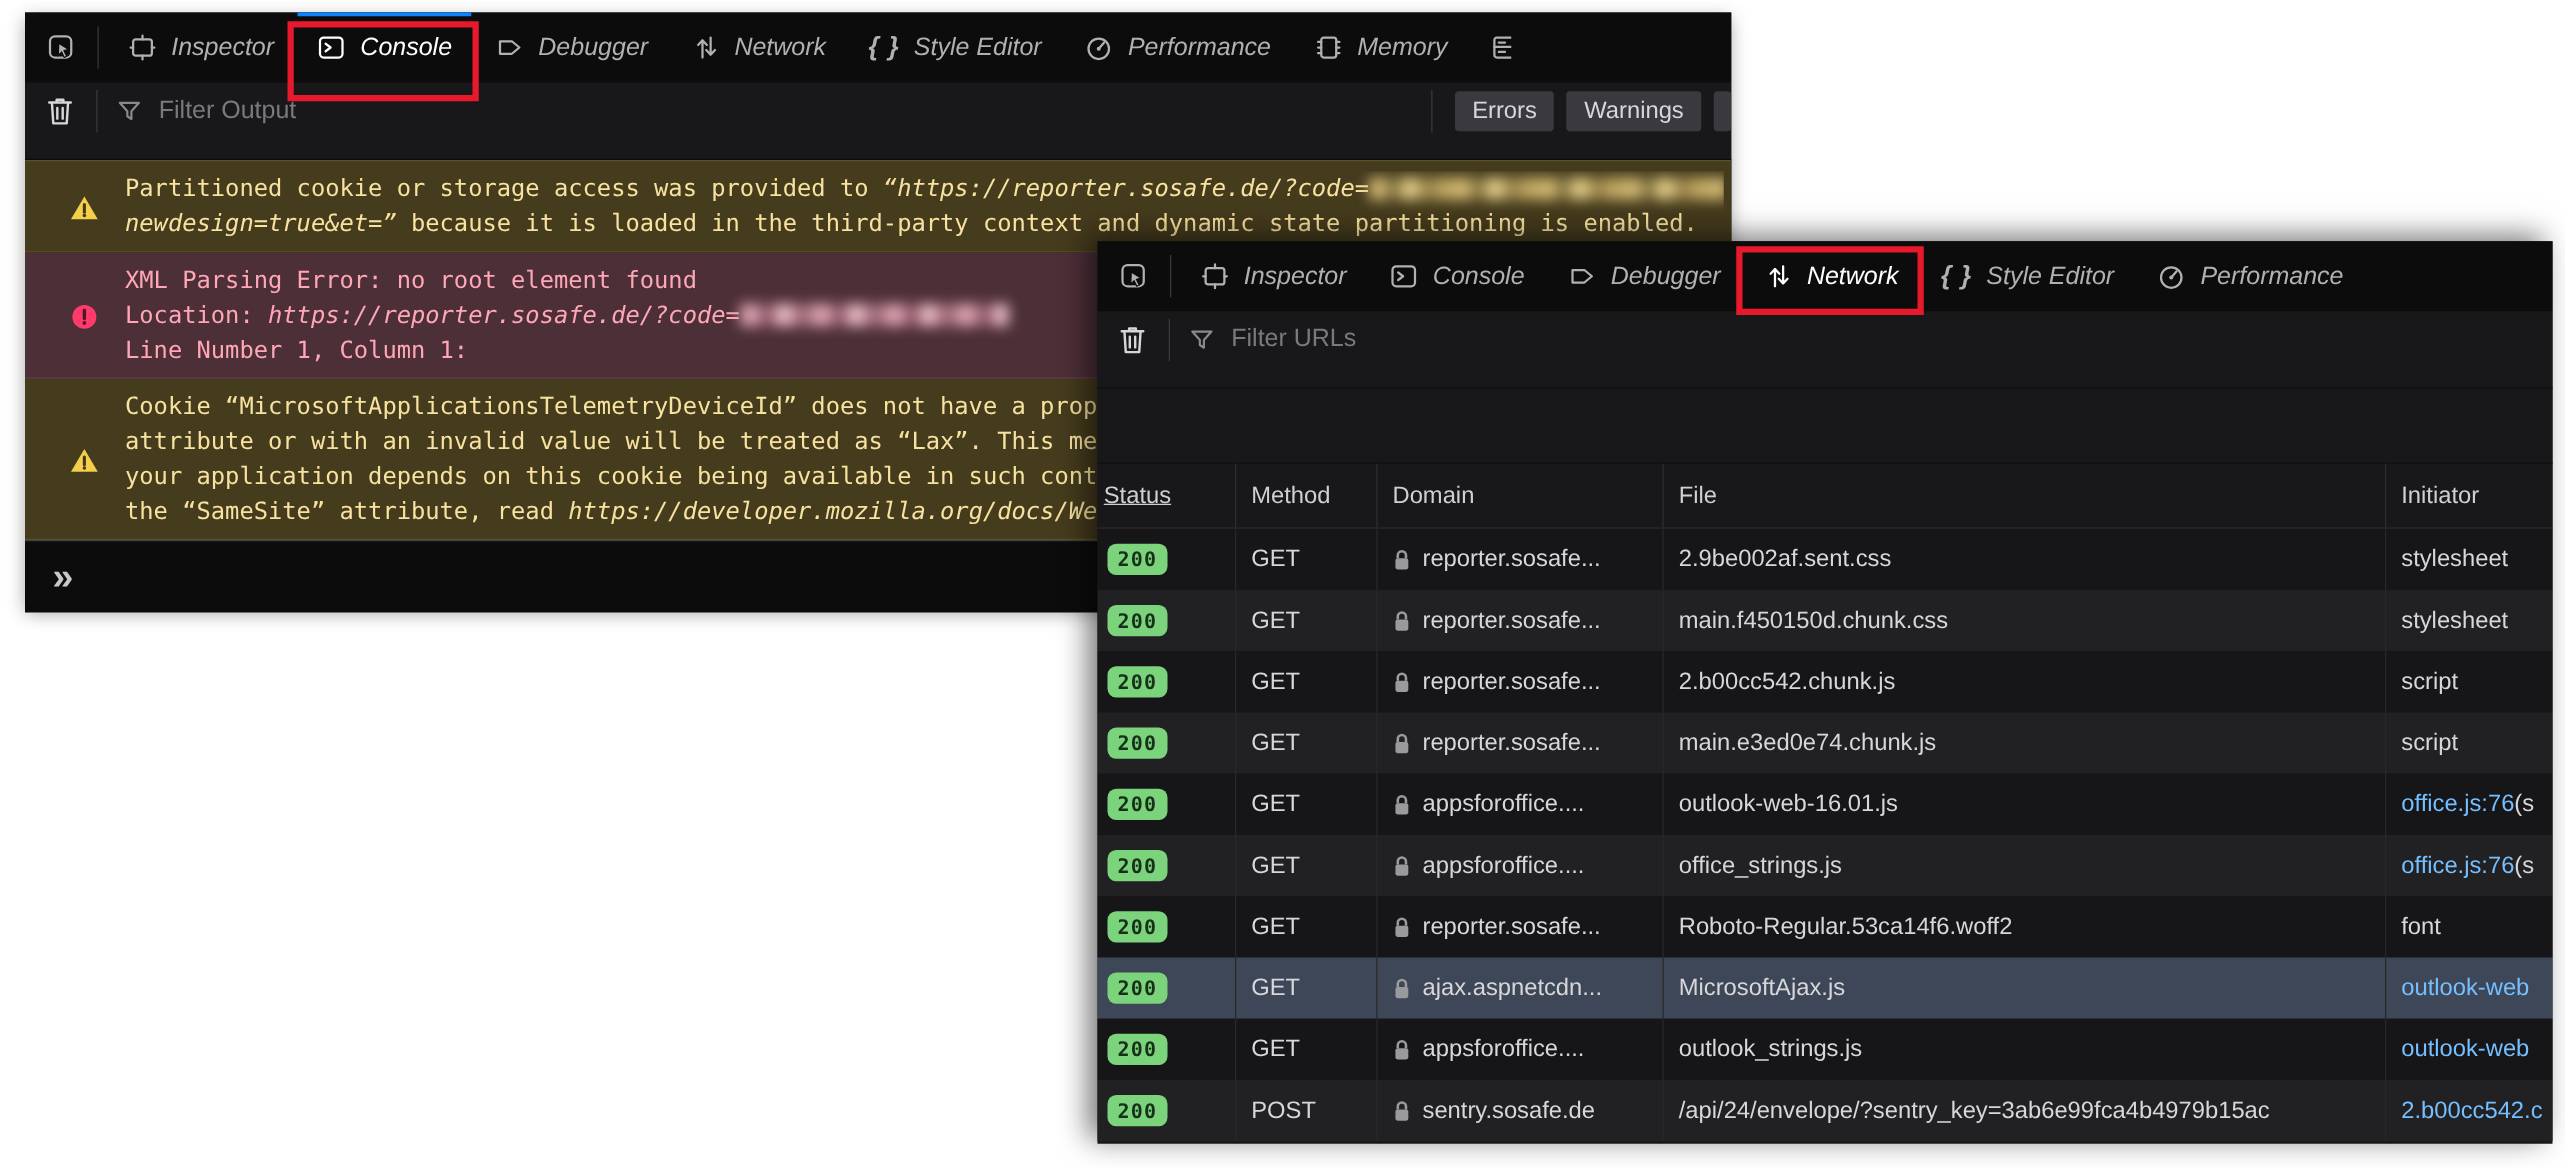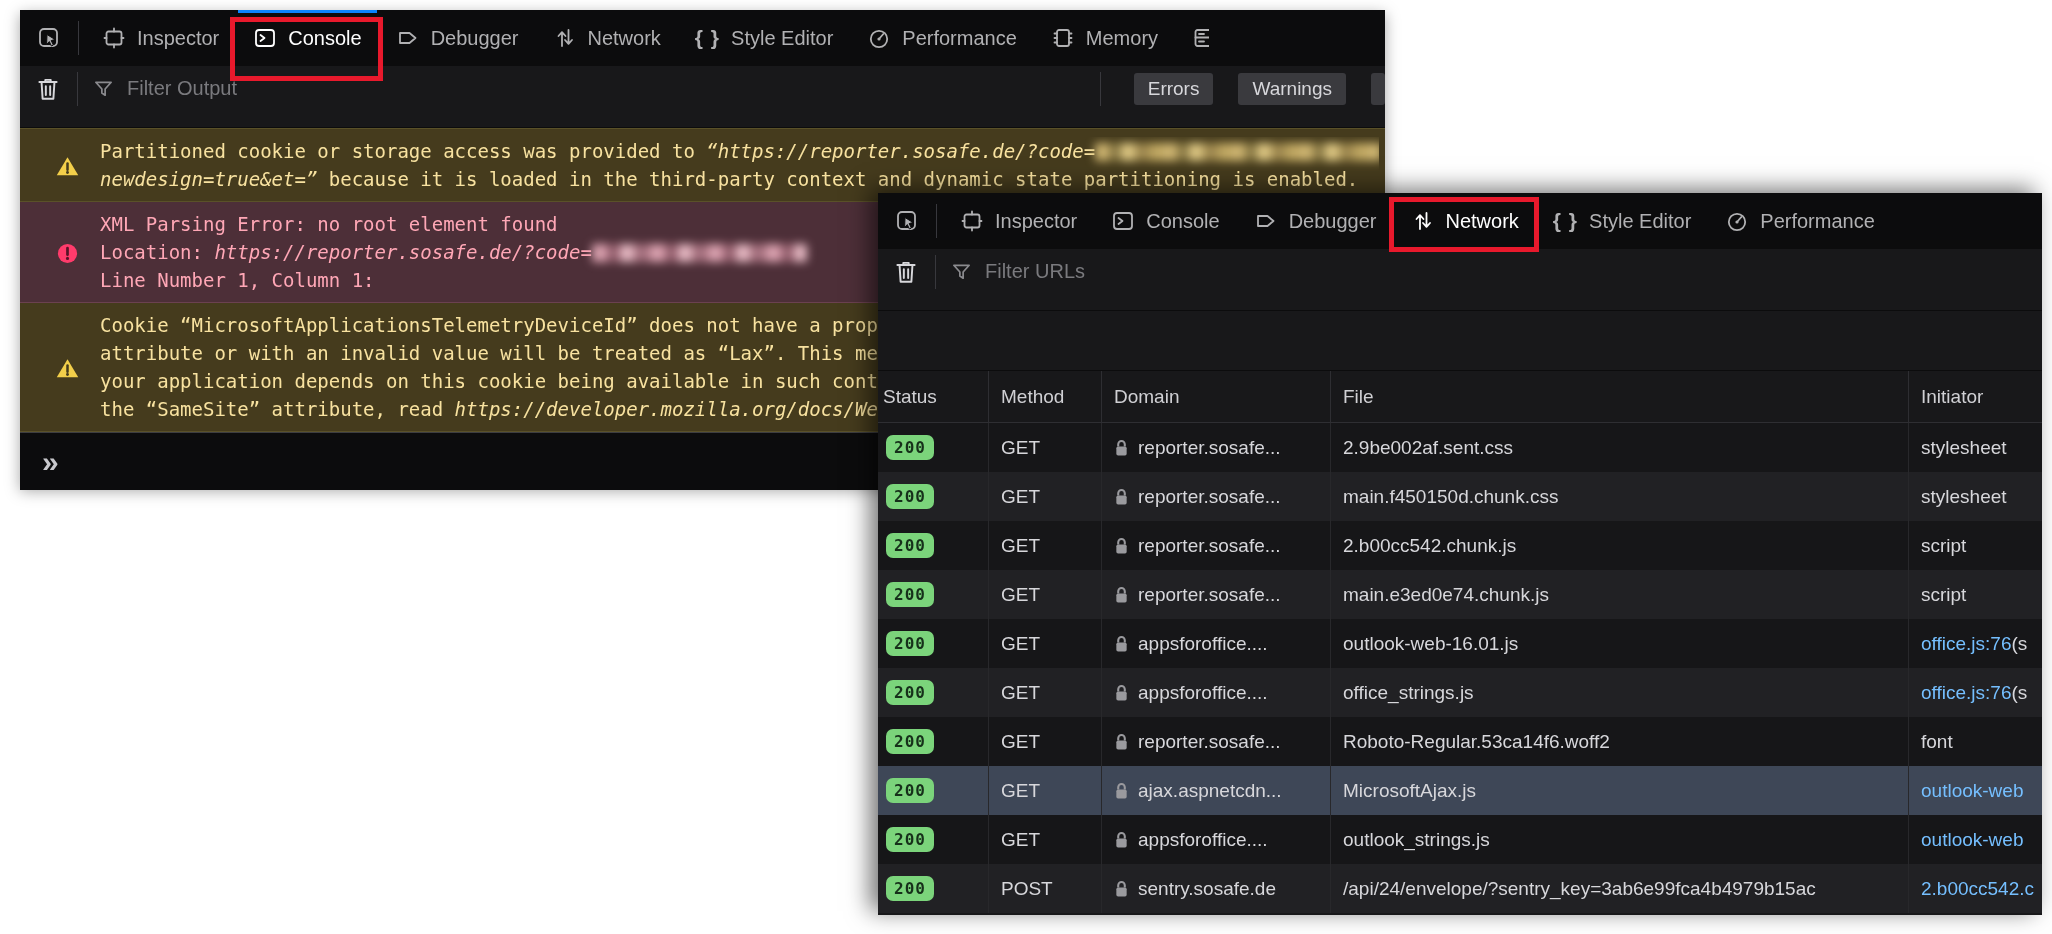--- a/index.html
+++ b/index.html
@@ -11,42 +11,42 @@
   #console-window { left:20px; top:10px; width:1365px; height:477px; z-index:1;
     box-shadow:0 4px 14px rgba(0,0,0,.35); }
   #network-window { left:878px; top:193px; width:1164px; height:722px; z-index:2;
     box-shadow:-8px -4px 22px rgba(0,0,0,.55); }
 
   
   .toolbar { height:56px; background:var(--toolbar-bg); display:flex; align-items:stretch;
     color:var(--tab-text); position:relative; z-index:5; overflow:visible; }
   .picker-btn { width:58px; display:flex; align-items:center; justify-content:center; flex:0 0 auto; }
   .toolbar-sep { width:1px; background:#38383d; margin:11px 0; flex:0 0 auto; }
-  .tabstrip { display:flex; align-items:stretch; flex:1; overflow:visible; margin-left:6px; }
+  .tabstrip { display:flex; align-items:stretch; flex:1; overflow:visible; margin-left:6px;font-style:italic; }
   .tab { display:flex; align-items:center; gap:11px; padding:0 17px; position:relative;
     white-space:nowrap; font-size:20px; cursor:default; }
   .tab.active { color:#ffffff; }
   .tab.active.underlined::before { content:""; position:absolute; top:0; left:2px; right:2px;
     height:3px; background:var(--active-blue); }
   .tab.partial { padding-right:0; overflow:hidden; width:34px; }
   .tab .gi { font-weight:700; font-size:21px; letter-spacing:1px; }
   .ibox { display:inline-flex; align-items:center; justify-content:center; }
   .ibox svg { display:block; }
 
   .tab.annotated::after { content:""; position:absolute; border:5px solid var(--annotation-red);
     pointer-events:none; z-index:20; }
   #console-window .tab.annotated::after { left:-6px; right:-4px; top:7px; bottom:-15px; }
   #network-window .tab.annotated::after { left:-5px; right:-3px; top:4px; bottom:-3px; }
 
   
   .filterbar { height:62px; background:var(--panel-bg); border-bottom:1px solid #0c0c0d;
     display:flex; align-items:center; padding:0 0 16px 15px; overflow:hidden; }
   .filterbar .vsep { width:1px; height:34px; background:#38383d; margin:0 14px 0 16px; flex:0 0 auto; }
   .placeholder { color:#7a7a7e; font-size:20px; margin-left:12px; white-space:nowrap; }
-  .pillwrap { margin-left:auto; display:flex; align-items:center; gap:25px; padding-right:0; }
+  .pillwrap { margin-left:auto; display:flex; align-items:center; gap:10px; padding-right:0; }
   .pillwrap .vsep2 { width:1px; height:34px; background:#38383d; margin-right:8px; }
   .pill { background:#3a3a3e; color:#d7d7db; font-size:19px; padding:5px 14px; border-radius:3px;
     white-space:nowrap; }
   .pill.partial { width:14px; padding:5px 0; height:32px; }
 
   
   #console-messages { background:#0c0c0d; }
   .msg { display:flex; font-family:"DejaVu Sans Mono", monospace; font-size:19px; line-height:28px;
     padding:8px 6px 8px 34px; overflow:hidden; }
   .msg.warning { background:var(--warning-bg); color:var(--warning-text);
@@ -82,21 +82,21 @@
     overflow:hidden; white-space:nowrap; }
   .hcell:last-child { border-right:none; }
   .nrow { height:49px; display:flex; align-items:stretch; }
   .nrow.odd { background:var(--row-odd); }
   .nrow.even { background:var(--row-even); }
   .nrow.selected { background:var(--selected-row); }
   .cell { display:flex; align-items:center; padding-left:12px; border-right:1px solid #28282b;
     overflow:hidden; white-space:nowrap;text-align:right; }
   .cell:last-child { border-right:none; }
   .c-status { width:111px; flex:0 0 auto; padding-left:8px; }
-  .hcell.c-status { padding-left:5px; }
+  .hcell.c-status { padding-left:5px;text-decoration:underline; }
   .c-method { width:113px; flex:0 0 auto; }
   .c-domain { width:229px; flex:0 0 auto; gap:9px; }
   .c-file { width:578px; flex:0 0 auto; }
   .c-init { flex:1; }
   .badge { font-family:"DejaVu Sans Mono", monospace; font-size:16px; font-weight:700;
     background:var(--badge-green); color:var(--badge-text); padding:3px 8px; border-radius:7px;
     letter-spacing:1px; line-height:1.2; }
   .link { color:var(--link-blue); }
 </style>
 </head>

